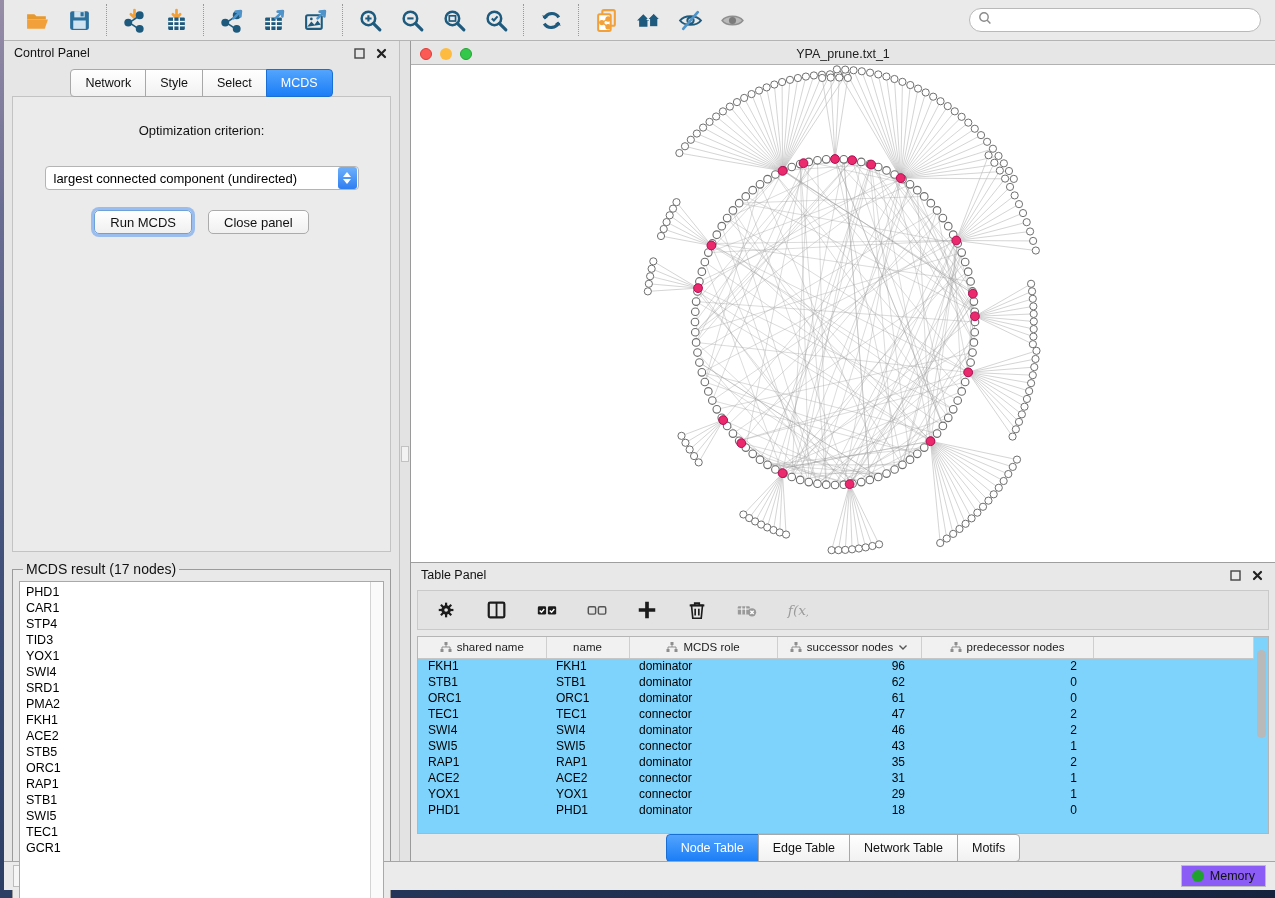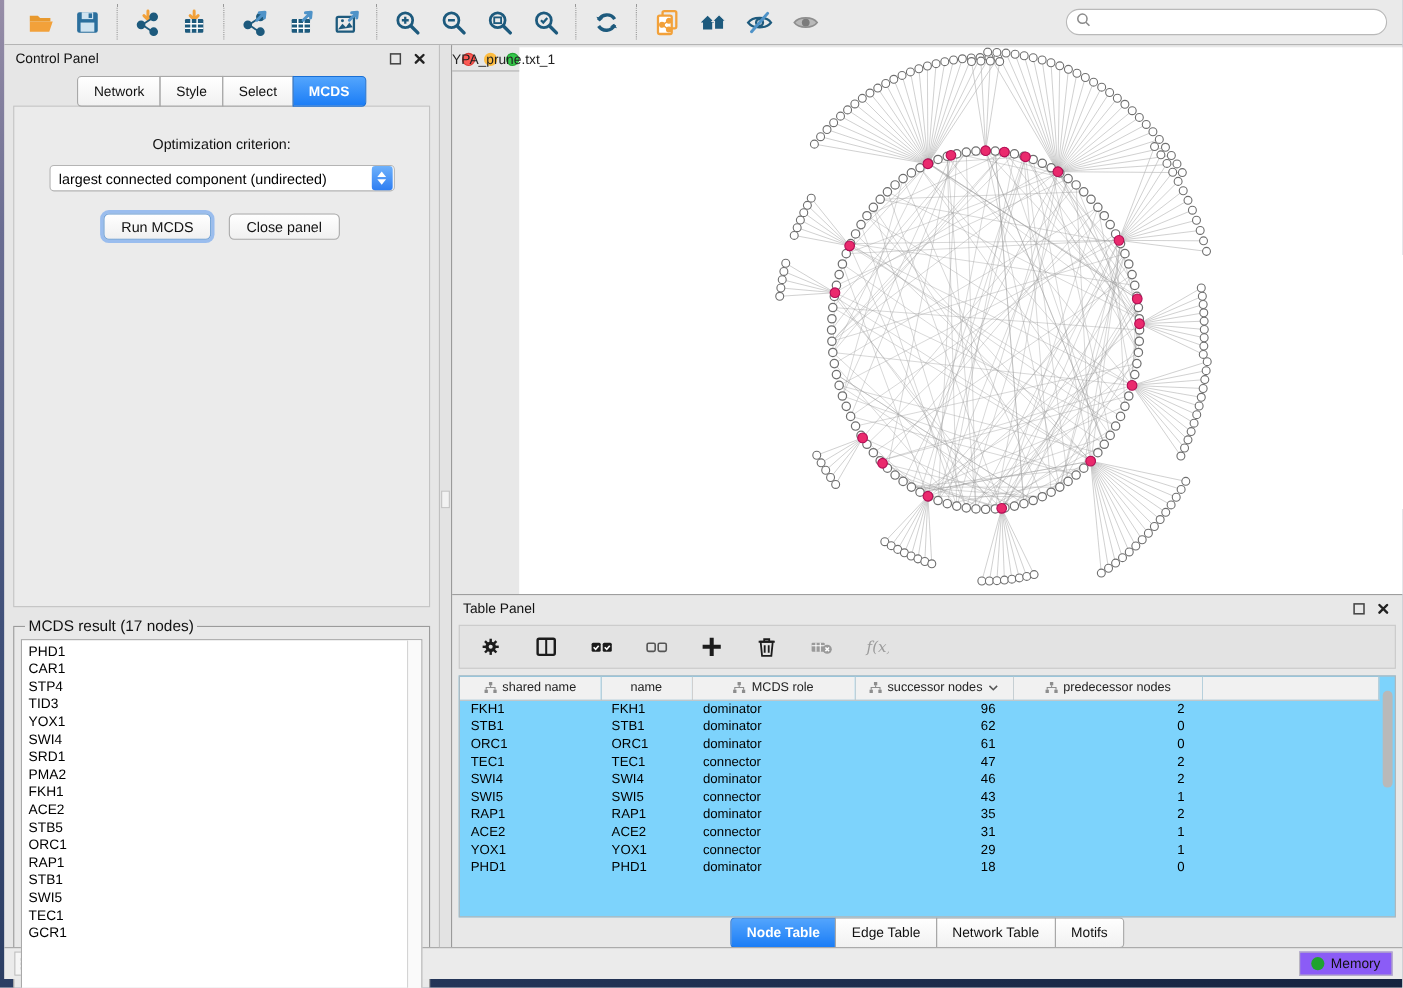--- a/index.html
+++ b/index.html
@@ -39,26 +39,26 @@
   .mini-btn { width:16px; height:16px; display:flex; align-items:center; justify-content:center;
     margin-left:6px; background:none; border:none; }
 
   
   .cp-tabs { display:flex; justify-content:center; margin:4px 0 0; position:relative; z-index:2; }
   .seg-tab { height:28px; padding:0 14px; font-size:12.5px; display:flex; align-items:center;
     background:linear-gradient(#ffffff,#f1f1f1); border:1px solid #a8a8a8; margin-left:-1px;
     color:#111; cursor:default; }
   .seg-tab:first-child { border-radius:4px 0 0 4px; margin-left:0; }
   .seg-tab:last-child { border-radius:0 4px 4px 0; }
-  .seg-tab.active { background:linear-gradient(#53a5fd,#1b7df6); border-color:#1a6fd4; color:#fff;font-weight:bold; }
+  .seg-tab.active { background:linear-gradient(#53a5fd,#1b7df6); border-color:#1a6fd4; color:#fff; }
 
   .cp-content { margin:-1px 8px 0; background:#ebebeb; border:1px solid #c3c3c3;
     height:456px; flex:none; display:flex; flex-direction:column; align-items:center; }
   .opt-label { margin-top:26px; font-size:13px; color:#111; }
-  .opt-select { margin-top:12px; width:314px; height:24px; background:#fff;
+  .opt-select { margin-top:28px; width:314px; height:24px; background:#fff;
     border:1px solid #b4b4b4; border-radius:4px; display:flex; align-items:center; cursor:default; }
   .opt-select .sel-text { flex:1; font-size:13px; padding:0 8px; white-space:nowrap; }
   .opt-select .stepper { width:19px; height:22px; margin-right:1px; border-radius:3px;
     background:linear-gradient(#6eb1fb,#2e7ef2); display:flex; flex-direction:column;
     align-items:center; justify-content:center; gap:2px; }
   .opt-select .stepper i { width:0; height:0; border-left:4px solid transparent; border-right:4px solid transparent; }
   .opt-select .stepper .up { border-bottom:5px solid #fff; }
   .opt-select .stepper .dn { border-top:5px solid #fff; }
   .btn-row { margin-top:20px; display:flex; gap:16px;align-items:flex-end; }
   .mac-btn { height:24px; padding:0 15px; font-size:13px; color:#111;
@@ -68,21 +68,21 @@
   .mcds-fieldset { margin:9px 8px 0; border:1px solid #9b9b9b; background:#e9e9e9;
     padding:4px 6px 6px; flex:none; }
   .mcds-fieldset legend { font-size:14px; padding:0 3px; margin-left:4px; color:#111; }
   .mcds-list { background:#fff; border:1px solid #a9a9a9; height:343px; position:relative;
     overflow:hidden; padding:2px 0 0 6px; }
   .mcds-list .item { font-size:12.5px; line-height:16px; color:#000; }
   .mcds-scroll { position:absolute; top:0; right:0; width:13px; height:100%;
     background:#fafafa; border-left:1px solid #d4d4d4; }
 
   
-  .net-window { flex:none; margin-top:2px; display:flex; flex-direction:row; }
+  .net-window { flex:none; margin-top:2px; display:flex; flex-direction:column; }
   .net-titlebar { height:22px; background:#e6e6e6; border-bottom:1px solid #b1b1b1;
     display:flex; align-items:center; position:relative; flex:none; }
   .lights { display:flex; gap:8px; margin-left:9px; }
   .light { width:12px; height:12px; border-radius:50%; }
   .light.red { background:#fc5a54; border:1px solid #dd3c36; }
   .light.yellow { background:#fdbc40; border:1px solid #де9f23; border-color:#dea023; }
   .light.green { background:#34c84a; border:1px solid #24a334; }
   .net-title { position:absolute; left:0; right:0; text-align:center; font-size:12.5px; color:#222; }
   .net-canvas { height:497px; background:#fff; flex:none; }
 

